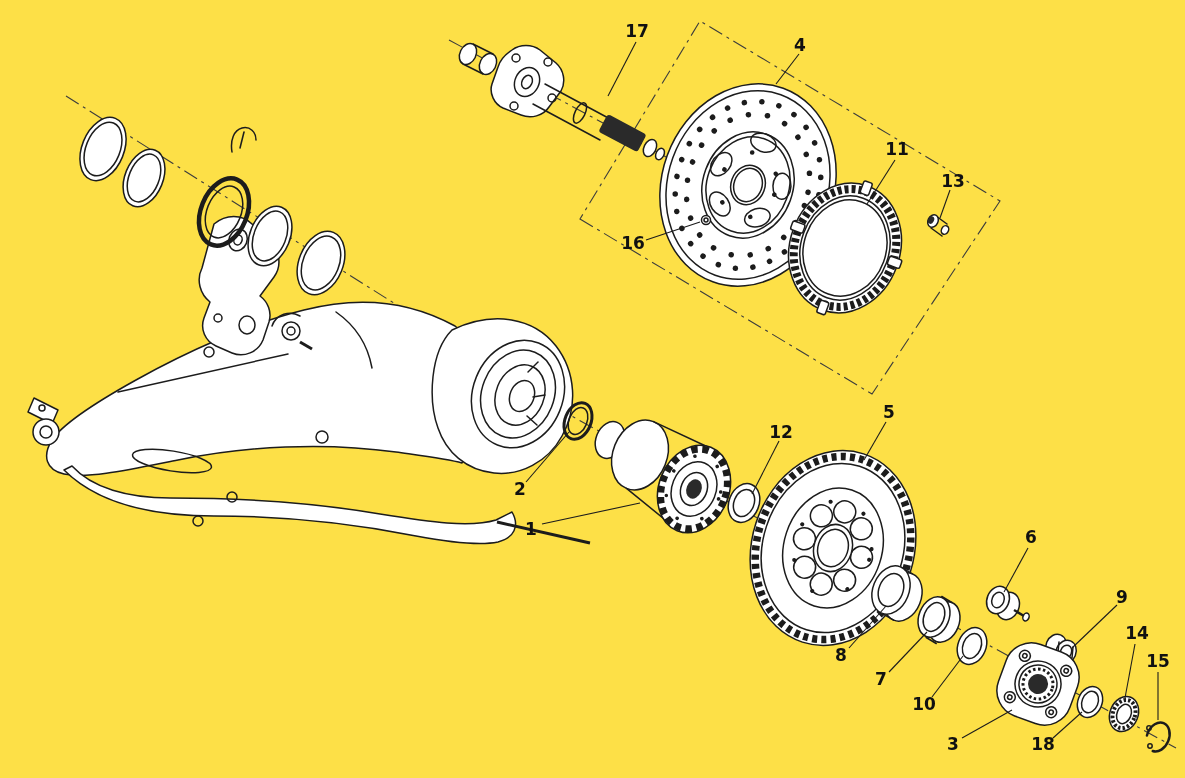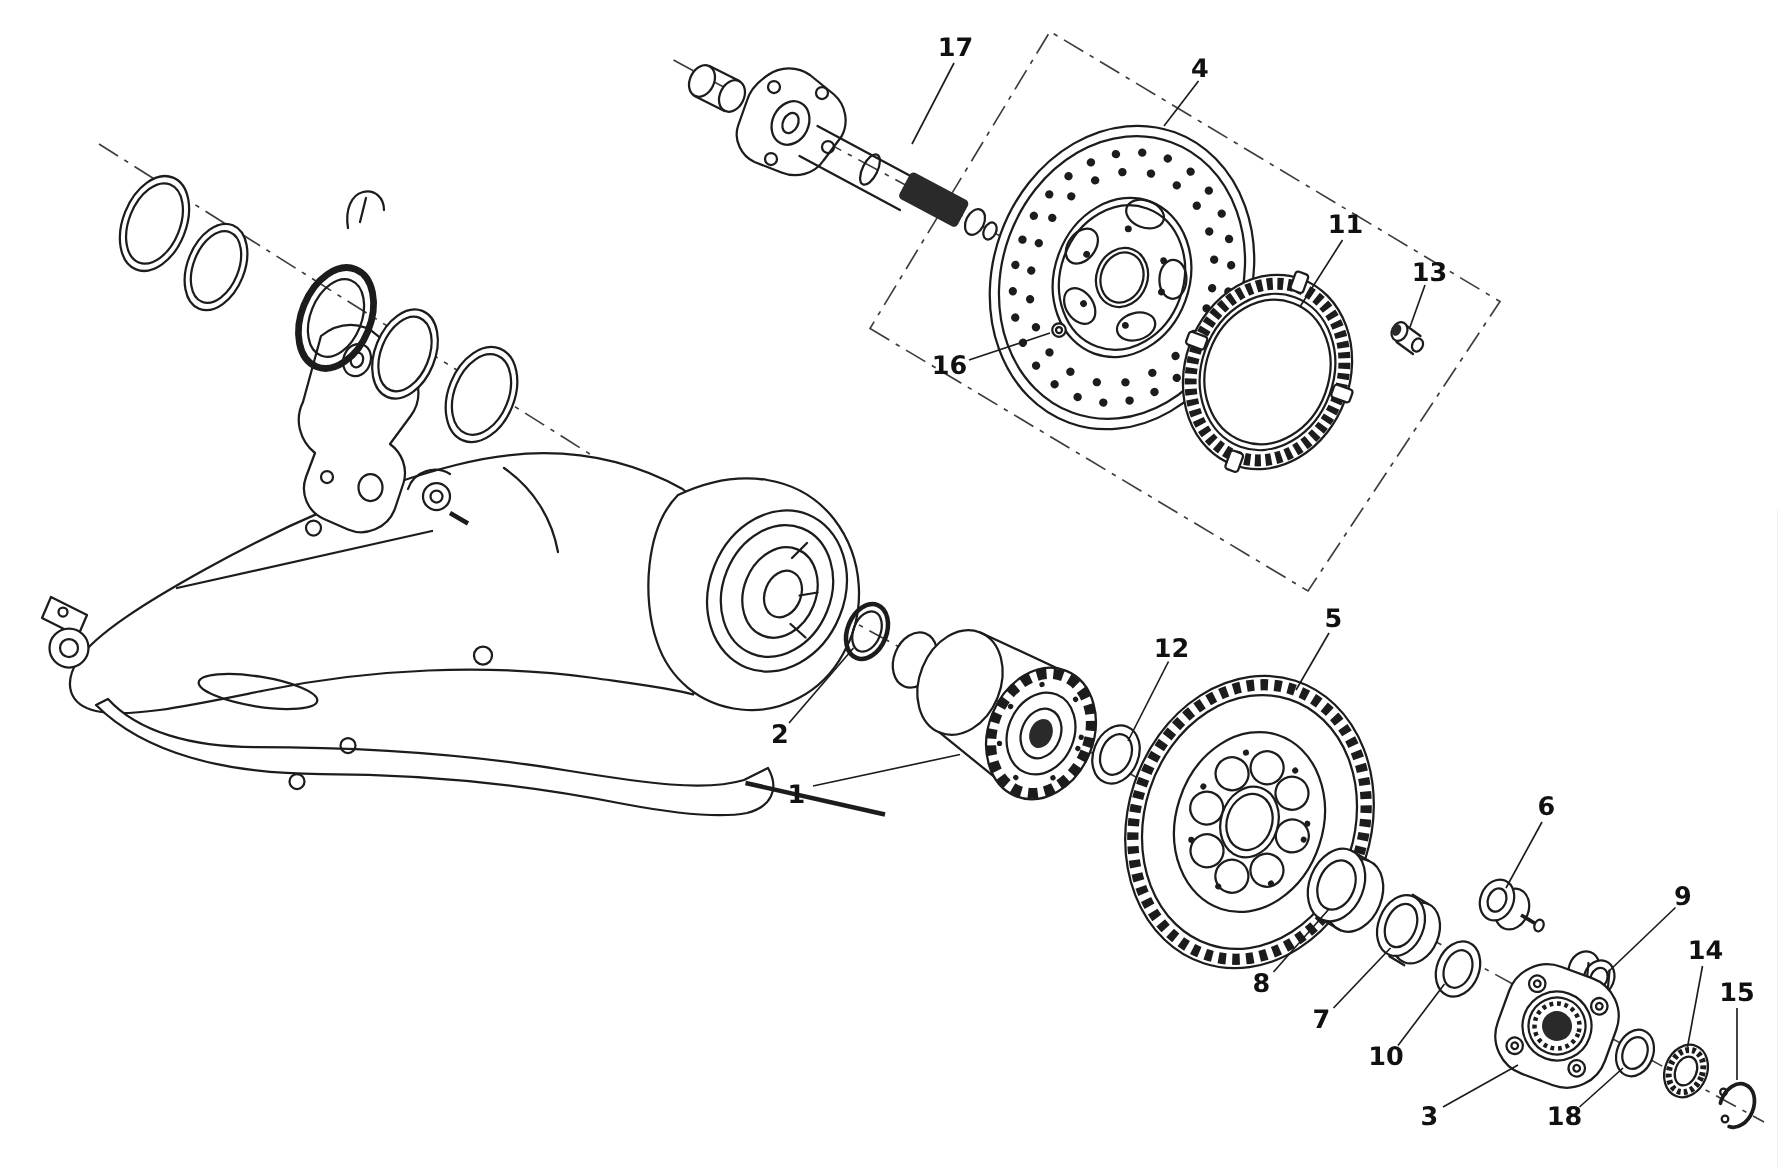--- a/index.html
+++ b/index.html
@@ -1,17 +1,17 @@
 <!DOCTYPE html>
 <html><head>
 <meta charset="utf-8">
 <style>
   html,body { margin:0; padding:0; background:#e8e8e8; }
   .stage {
-    position:relative; width:1185px; height:778px; background:#ffffff;
+    position:relative; width:1185px; height:778px; background:#fde047;
     font-family:"DejaVu Sans", sans-serif; overflow:hidden;
   }
   svg { display:block; }
   
   .w  { fill:#ffffff; stroke:#1c1c1c; stroke-width:1.5; stroke-linejoin:round; }
   .l  { fill:none; stroke:#1c1c1c; stroke-width:1.5; stroke-linecap:round; stroke-linejoin:round; }
   .th { fill:none; stroke:#1c1c1c; }
   .dk { fill:#2a2a2a; stroke:none; }
   .dd { fill:none; stroke:#3c3c3c; stroke-width:1.1; stroke-dasharray:15 5 3 5; }
   .ld { fill:none; stroke:#1c1c1c; stroke-width:1.1; }

